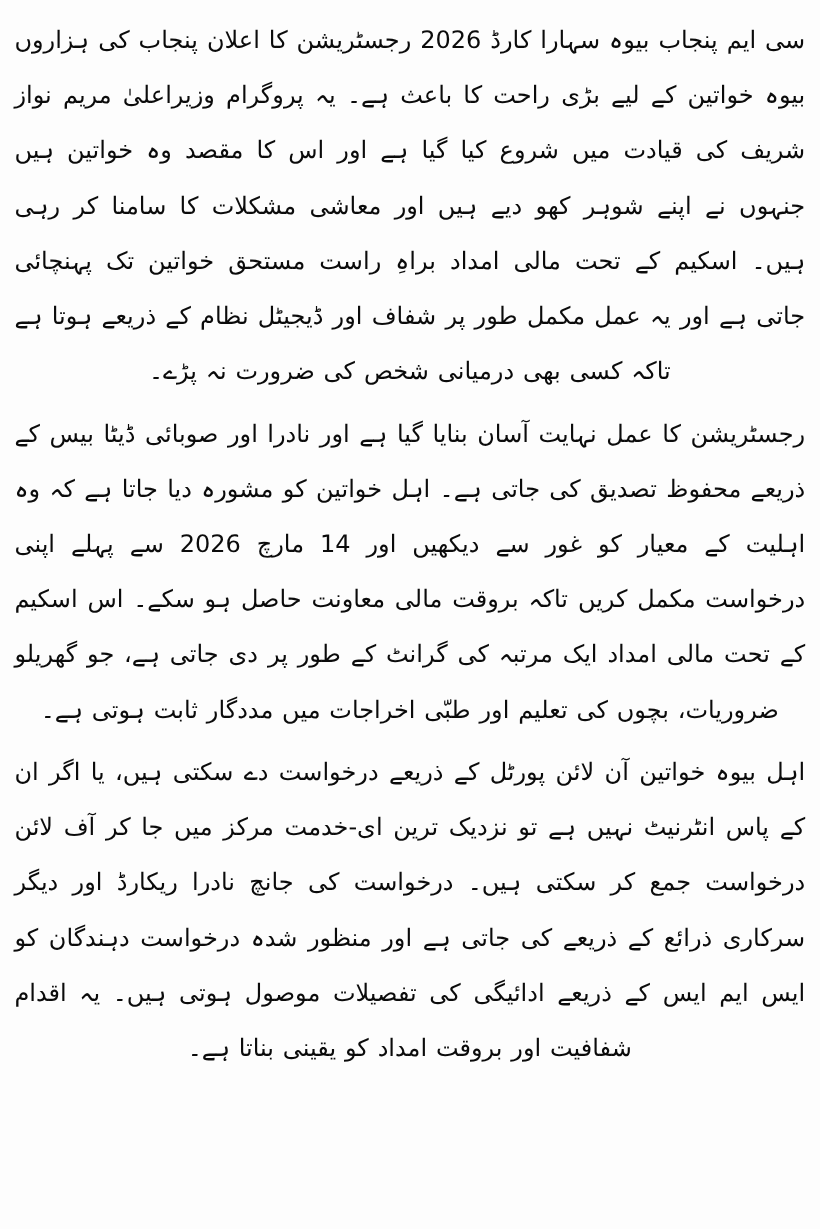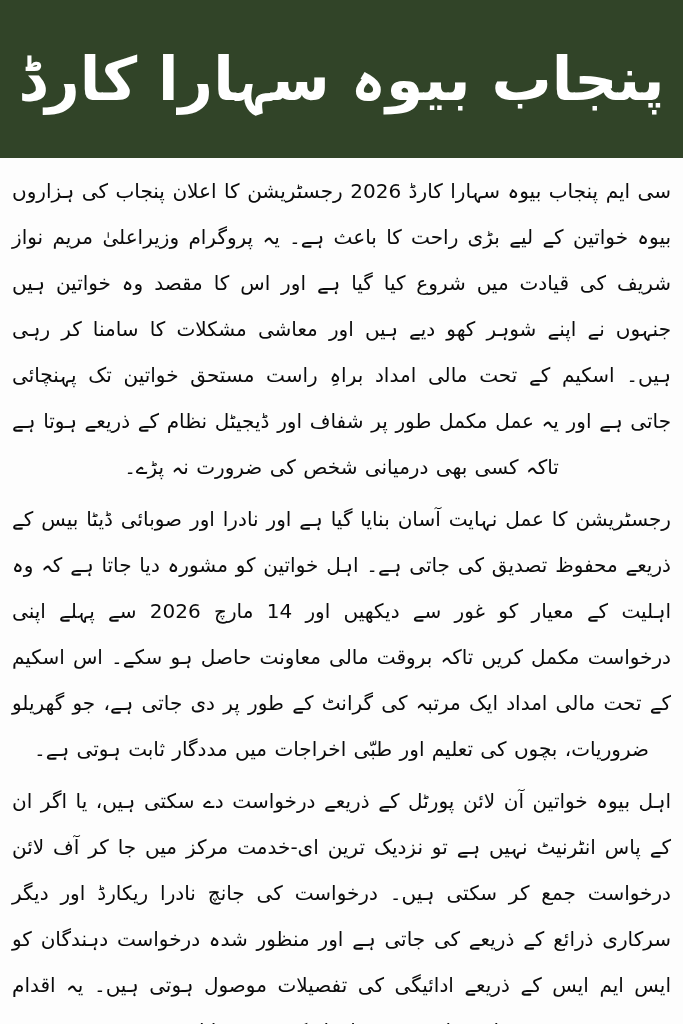--- a/index.html
+++ b/index.html
@@ -56,21 +56,18 @@
     text-align-last: center;
     text-justify: inter-word;
     word-spacing: 1px;
     font-family: "DejaVu Sans", sans-serif;
   }
 </style>
 </head>
 <body>
 
 <div class="page">
-  <header class="banner">
-    <h1>پنجاب بیوہ سہارا کارڈ</h1>
-  </header>
   <main class="article">
     <p>سی ایم پنجاب بیوہ سہارا کارڈ 2026 رجسٹریشن کا اعلان پنجاب کی ہزاروں بیوہ خواتین کے لیے بڑی راحت کا باعث ہے۔ یہ پروگرام وزیراعلیٰ مریم نواز شریف کی قیادت میں شروع کیا گیا ہے اور اس کا مقصد وہ خواتین ہیں جنہوں نے اپنے شوہر کھو دیے ہیں اور معاشی مشکلات کا سامنا کر رہی ہیں۔ اسکیم کے تحت مالی امداد براہِ راست مستحق خواتین تک پہنچائی جاتی ہے اور یہ عمل مکمل طور پر شفاف اور ڈیجیٹل نظام کے ذریعے ہوتا ہے تاکہ کسی بھی درمیانی شخص کی ضرورت نہ پڑے۔</p>
     <p>رجسٹریشن کا عمل نہایت آسان بنایا گیا ہے اور نادرا اور صوبائی ڈیٹا بیس کے ذریعے محفوظ تصدیق کی جاتی ہے۔ اہل خواتین کو مشورہ دیا جاتا ہے کہ وہ اہلیت کے معیار کو غور سے دیکھیں اور 14 مارچ 2026 سے پہلے اپنی درخواست مکمل کریں تاکہ بروقت مالی معاونت حاصل ہو سکے۔ اس اسکیم کے تحت مالی امداد ایک مرتبہ کی گرانٹ کے طور پر دی جاتی ہے، جو گھریلو ضروریات، بچوں کی تعلیم اور طبّی اخراجات میں مددگار ثابت ہوتی ہے۔</p>
     <p>اہل بیوہ خواتین آن لائن پورٹل کے ذریعے درخواست دے سکتی ہیں، یا اگر ان کے پاس انٹرنیٹ نہیں ہے تو نزدیک ترین ای-خدمت مرکز میں جا کر آف لائن درخواست جمع کر سکتی ہیں۔ درخواست کی جانچ نادرا ریکارڈ اور دیگر سرکاری ذرائع کے ذریعے کی جاتی ہے اور منظور شدہ درخواست دہندگان کو ایس ایم ایس کے ذریعے ادائیگی کی تفصیلات موصول ہوتی ہیں۔ یہ اقدام شفافیت اور بروقت امداد کو یقینی بناتا ہے۔</p>
   </main>
 </div>
 
 </body></html>

